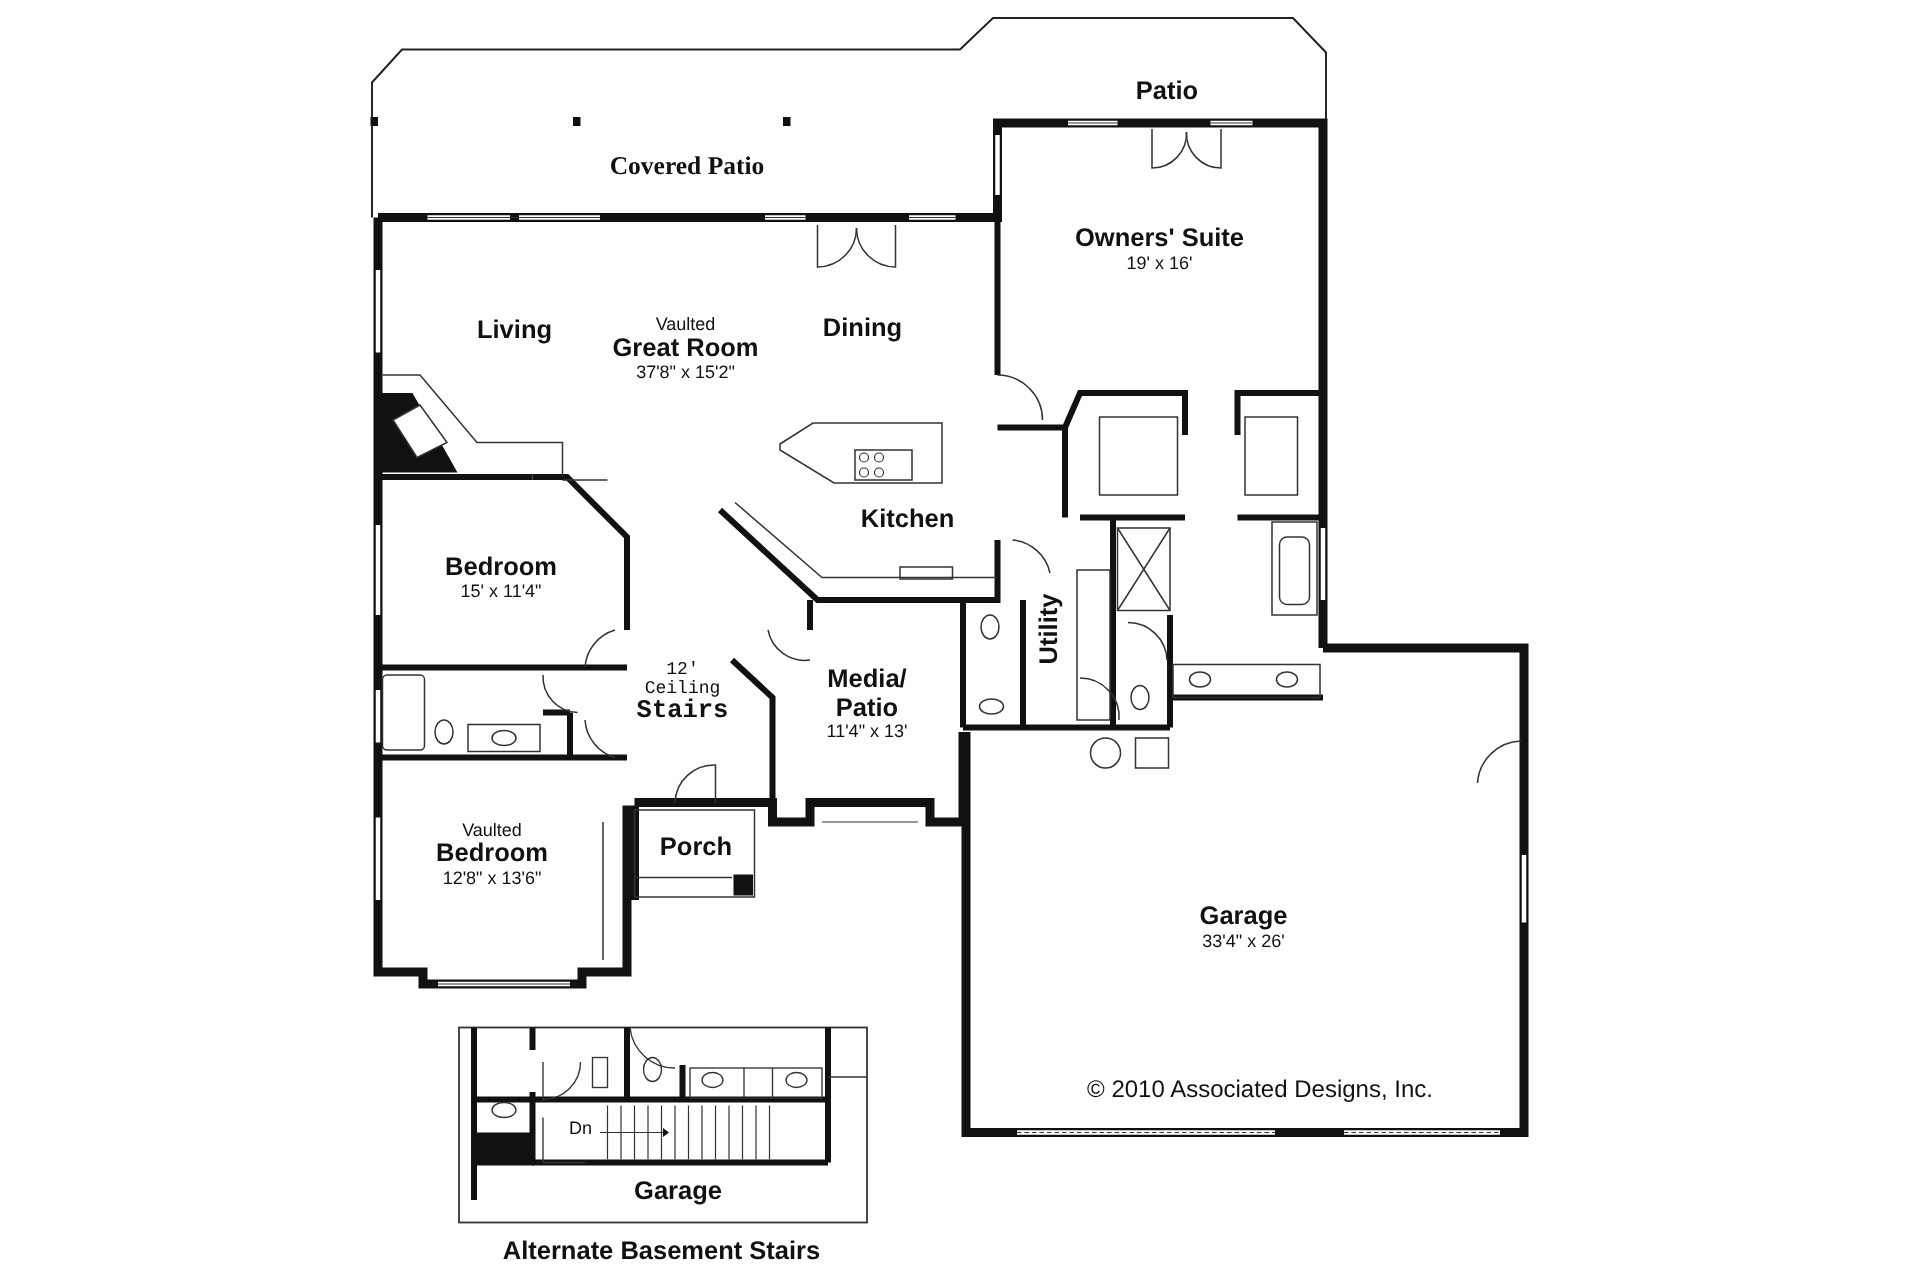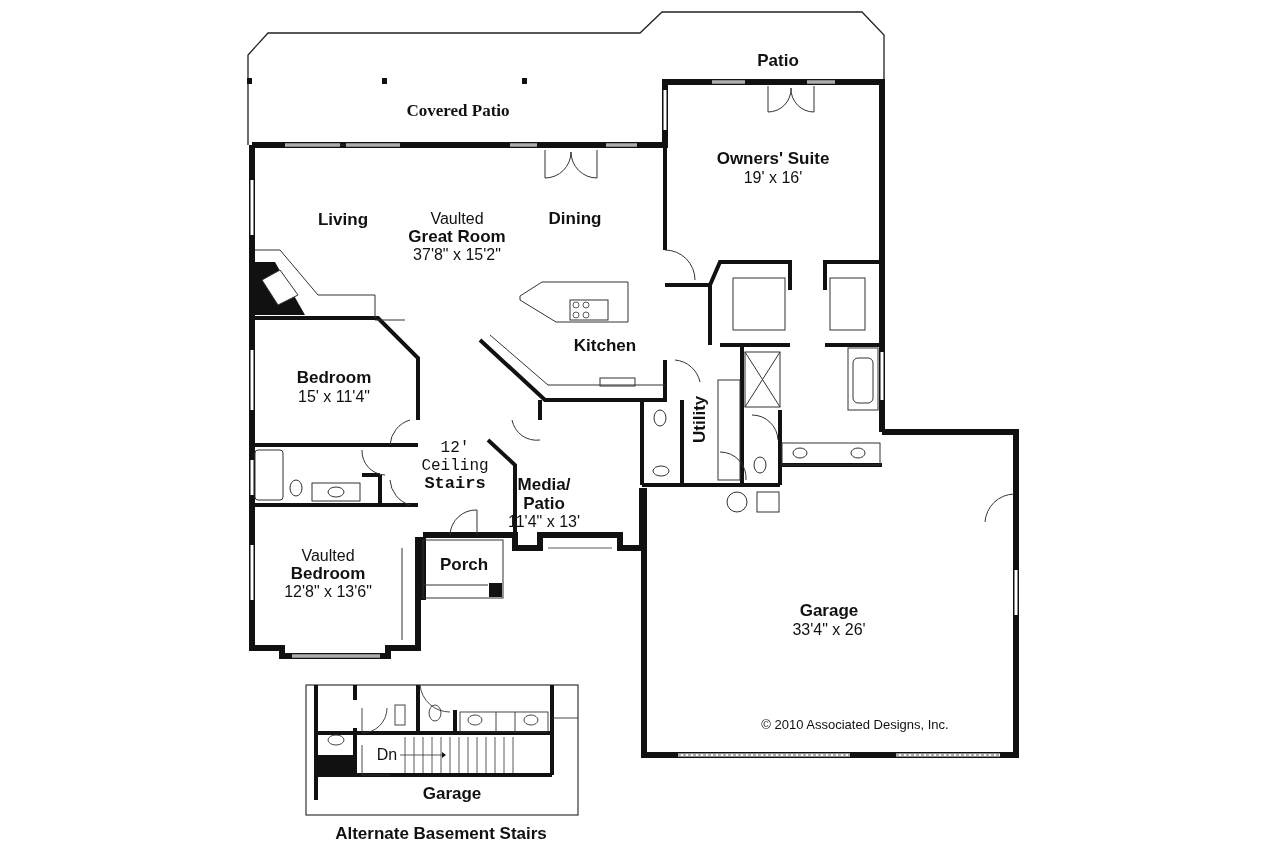--- a/index.html
+++ b/index.html
@@ -1,21 +1,21 @@
 <!DOCTYPE html>
 <html><head>
 <meta charset="utf-8">
 <style>
   html, body { margin:0; padding:0; background:#ffffff; }
   body { width:1280px; height:853px; position:relative; overflow:hidden; font-family:"Liberation Sans", sans-serif; }
   svg.plan { position:absolute; left:0; top:0; width:1280px; height:853px; }
   .lbl { position:absolute; text-align:center; color:#111; line-height:1.1; white-space:nowrap; transform:translateX(-50%); }
   .b { font-weight:bold; font-size:17px; }
-  .r { font-weight:normal; font-size:16px; }
-  .copy { font-size:13px;margin-left:15px; }
+  .r { font-weight:normal; font-size:12px; }
+  .copy { font-size:16px; }
   .vert { transform:translateX(-50%) rotate(-90deg); transform-origin:center center; }
 </style>
 </head>
 <body>
 
 <svg class="plan" viewBox="0 0 1280 853" xmlns="http://www.w3.org/2000/svg">
   <g fill="none" stroke="#222" stroke-width="1.3">
 
     <polyline points="248,145 248,55 268,33 640,33 662,12 862,12 884,35 884,80"></polyline>
   </g>
@@ -240,21 +240,21 @@
 </div>
 
 <div class="lbl b vert" style="left:700px;top:410px;">Utility</div>
 
 <div class="lbl" style="left:455px;top:440px;font-family:Liberation Mono, monospace;">
   <div class="r">12'</div>
   <div class="r">Ceiling</div>
   <div class="b">Stairs</div>
 </div>
 
-<div class="lbl" style="left:544px;top:444px;margin-top:32px;">
+<div class="lbl" style="left:578px;top:444px;">
   <div class="b">Media/</div>
   <div class="b">Patio</div>
   <div class="r">11'4" x 13'</div>
 </div>
 
 <div class="lbl" style="left:328px;top:547px;">
   <div class="r">Vaulted</div>
   <div class="b">Bedroom</div>
   <div class="r">12'8" x 13'6"</div>
 </div>

